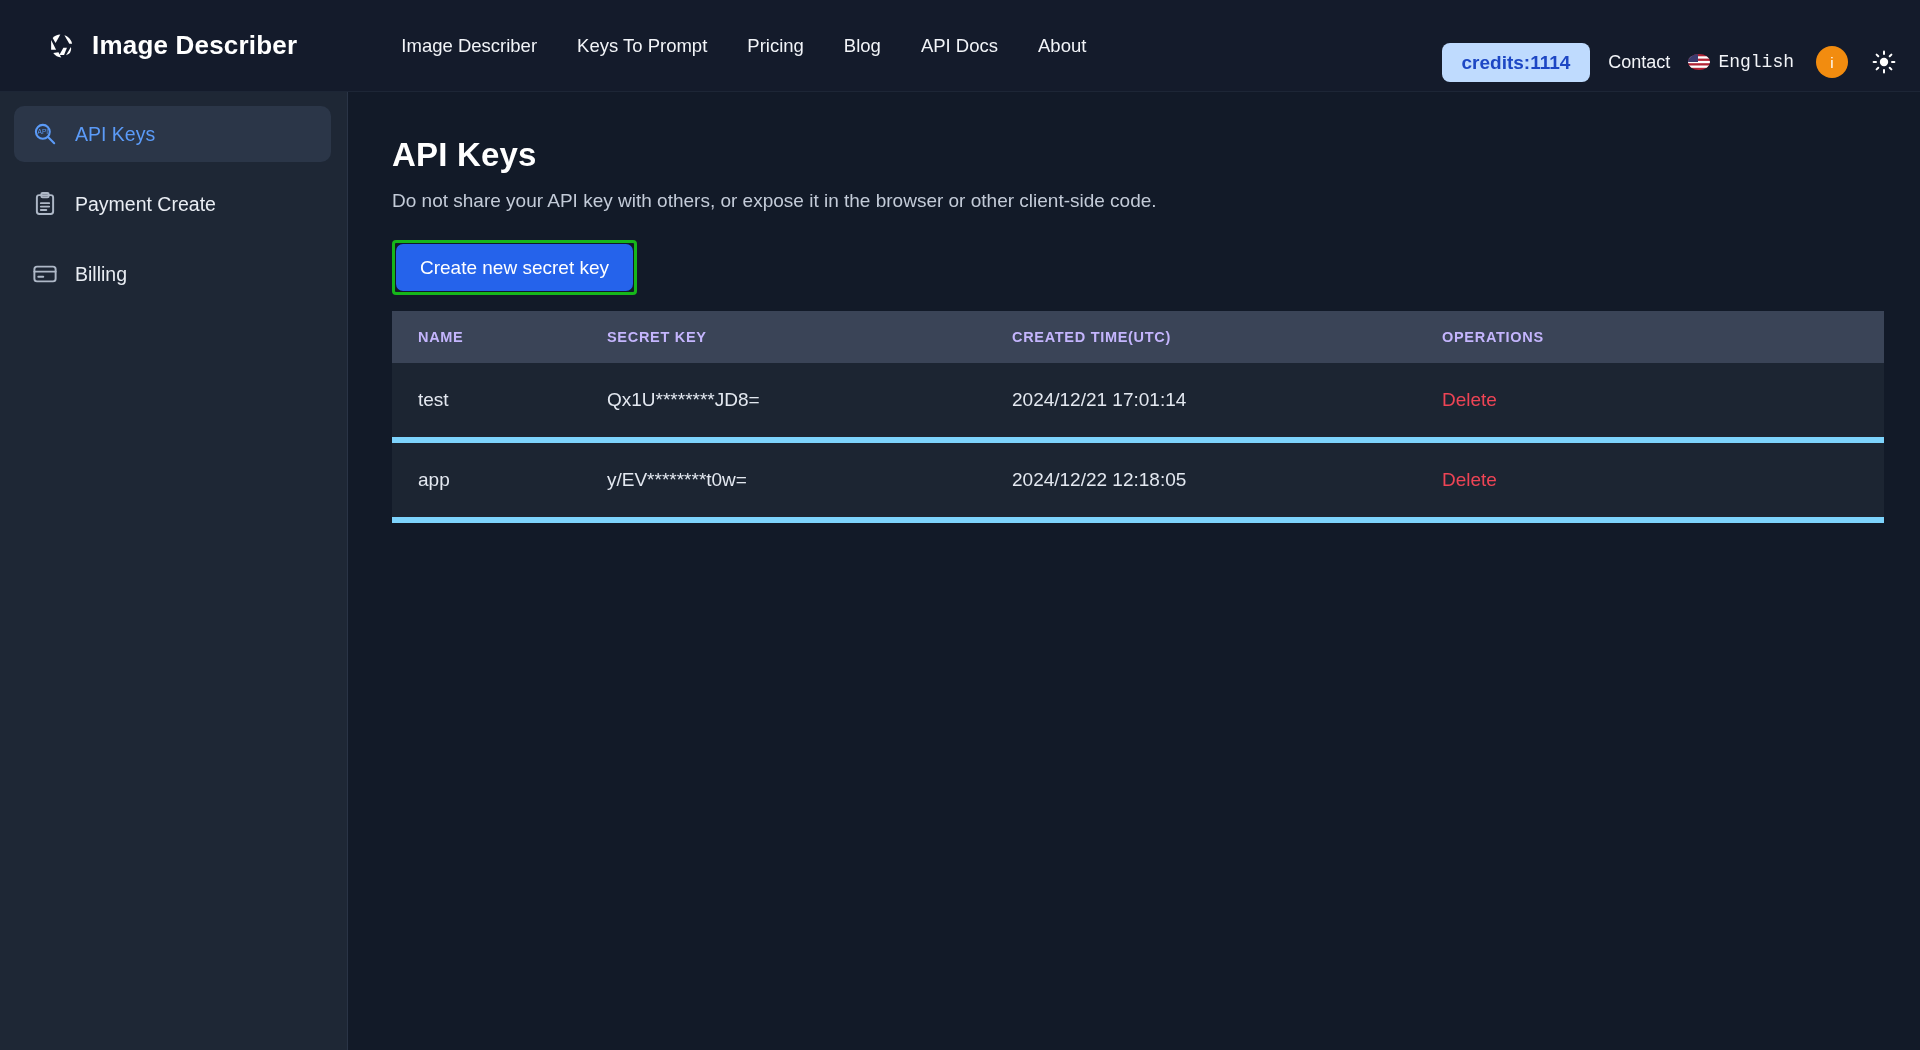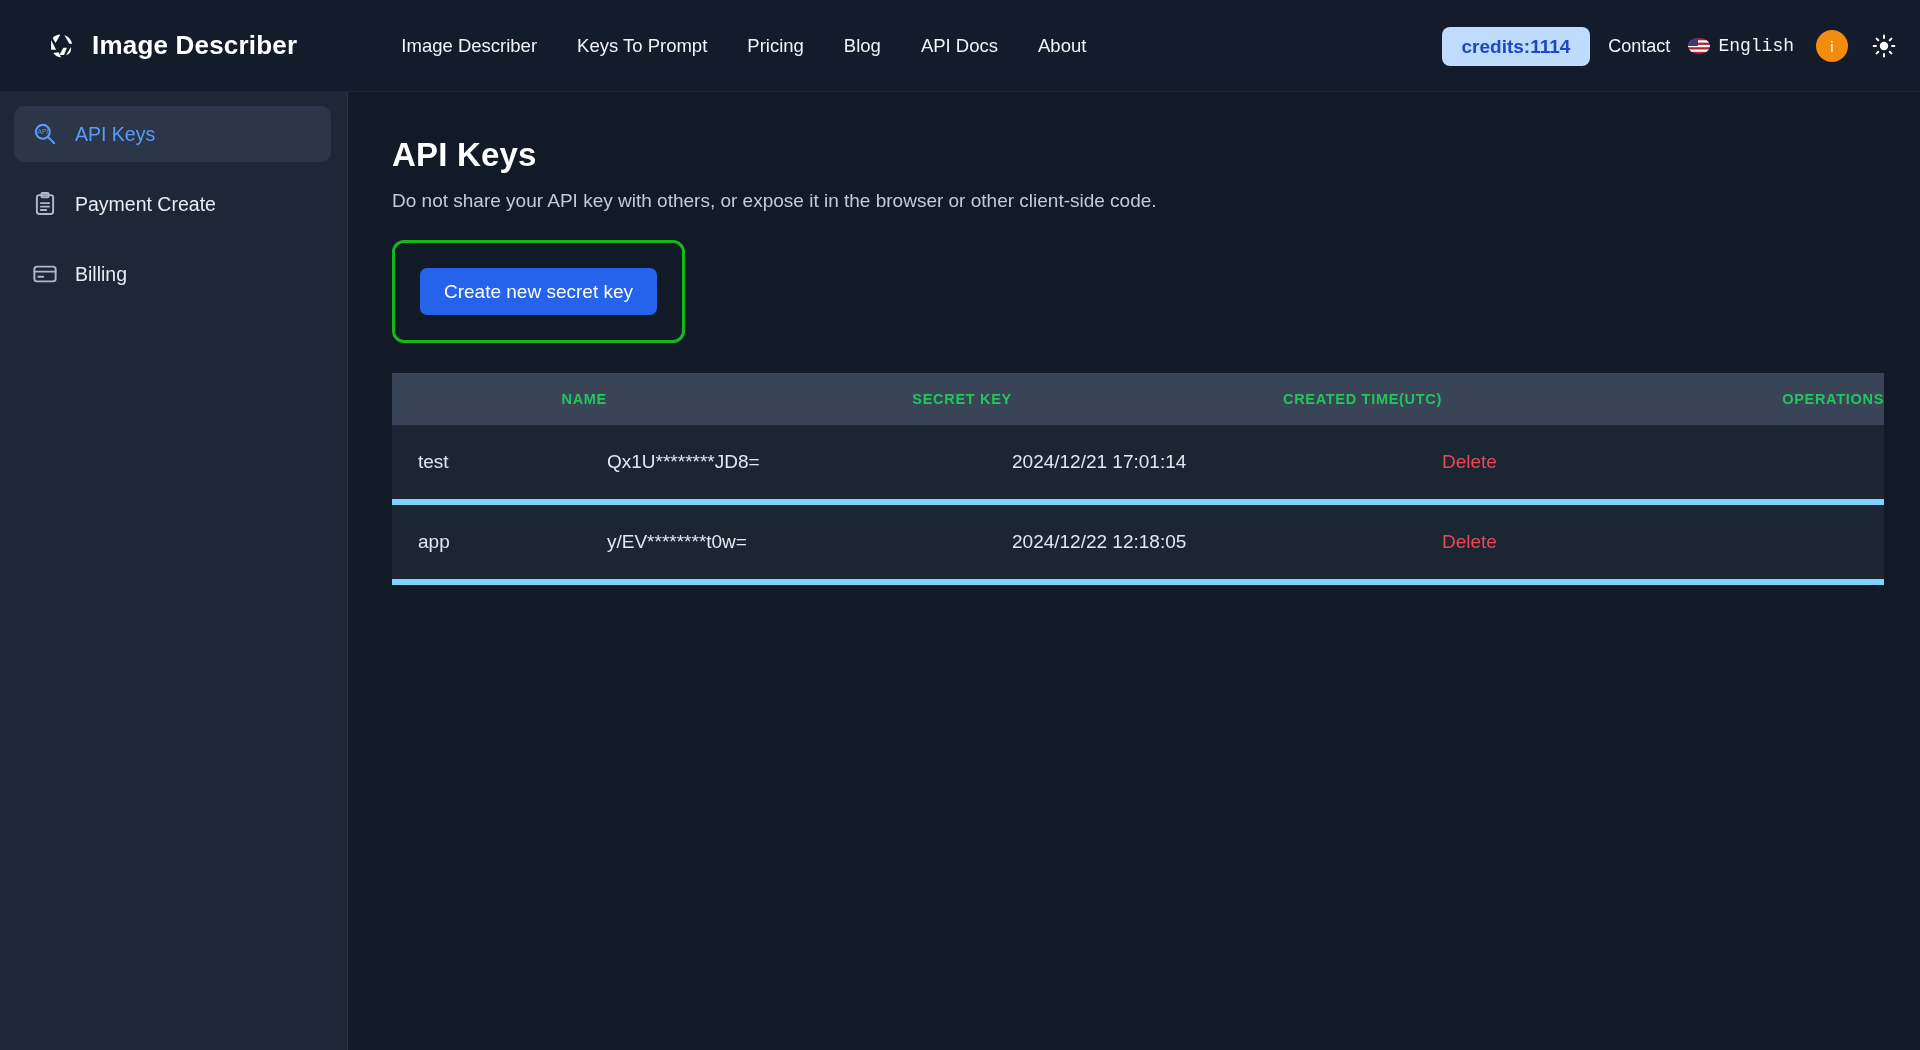--- a/index.html
+++ b/index.html
@@ -54,21 +54,21 @@
     color: #f2f4f8;
     font-size: 18.5px;
     text-decoration: none;
     white-space: nowrap;
     cursor: pointer;
   }
 
   .header-right {
     position: absolute;
     right: 22px;
-    top: 0;
+    top: 16px;
     height: 92px;
     display: flex;
     align-items: center;
     gap: 18px;
   }
 
   .credits-badge {
     background: #bfdbfe;
     color: #1d47c4;
     font-size: 19px;
@@ -184,23 +184,23 @@
   }
   .page-desc {
     color: #c3cbd8;
     font-size: 19px;
     margin-bottom: 28px;
   }
 
   .create-wrap {
     display: inline-block;
     border: 3px solid #16b71a;
-    border-radius: 12px;
-    padding: 25px;
-    margin-bottom: 30px;
+    border-radius: 4px;
+    padding: 1px;
+    margin-bottom: 16px;
   }
   .create-btn {
     background: #2563eb;
     color: #ffffff;
     border: none;
     border-radius: 7px;
     font-family: "Liberation Sans", sans-serif;
     font-size: 19px;
     padding: 14px 24px;
     cursor: pointer;
@@ -209,25 +209,25 @@
   }
 
   
   .keys-table {
     width: 1492px;
     border-collapse: collapse;
     table-layout: fixed;
   }
   .keys-table thead th {
     background: #3a4457;
-    color: #22c55e;
+    color: #c4b5fd;
     font-size: 14.5px;
     font-weight: bold;
     letter-spacing: 0.7px;
-    text-align: right;
+    text-align: left;
     padding: 16px 0 16px 0;
     height: 52px;
     vertical-align: middle;
   }
   .keys-table tbody td {
     color: #e3e8f0;
     font-size: 19px;
     padding: 26px 0;
     background: #1c2532;
     border-bottom: 6px solid #7dd3fc;

